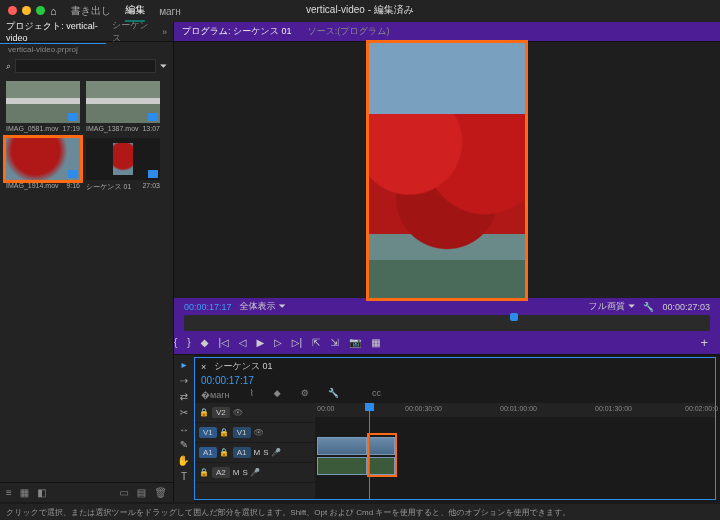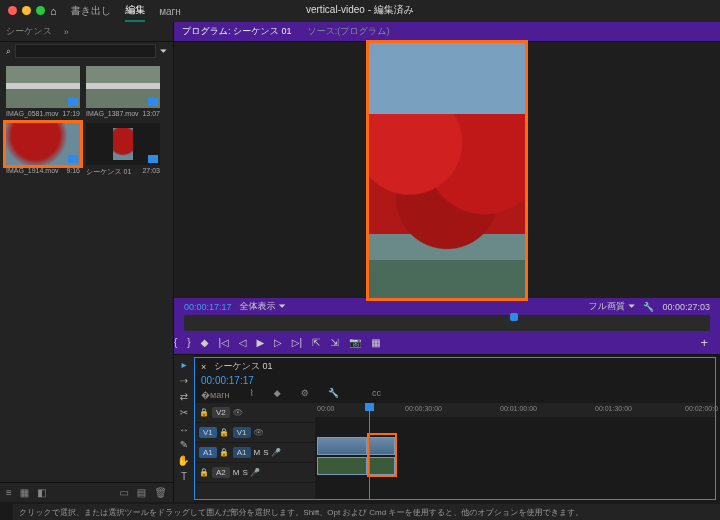--- a/index.html
+++ b/index.html
@@ -63,44 +63,46 @@
 .track-area{flex:1;position:relative;background:#1a1a1a;}
 .ruler{height:14px;background:#232323;display:flex;font-size:7px;color:#888;position:relative;}
 .ruler span{position:absolute;top:2px;}
 .clip{position:absolute;height:18px;background:#5a7a9a;border:1px solid #7a9aba;font-size:7px;overflow:hidden;}
 .clip.v{background:linear-gradient(#6a8aaa,#4a6a8a);}
 .clip.a{background:#3a5a3a;}
 .playhead{position:absolute;top:0;bottom:0;width:1px;background:#2d8ceb;}
 .playhead::before{content:"";position:absolute;top:0;left:-4px;width:9px;height:8px;background:#2d8ceb;}
 .sel-box{position:absolute;border:2px solid #ff6a13;}
 .right{width:40px;background:#232323;border-left:1px solid #111;padding:6px 4px;font-size:8px;color:#ccc;}
-.status{position:absolute;bottom:0;left:13px;right:0;height:16px;background:#232323;font-size:8px;color:#999;padding:2px 6px;display:flex;align-items:center;}
+.status{position:absolute;bottom:0;left:0;right:0;height:16px;background:#232323;font-size:8px;color:#999;padding:2px 6px;display:flex;align-items:center;}
 </style>
 </head>
 <body>
 
 <div class="traffic">
     <span class="tl-r"></span>
     <span class="tl-y"></span>
     <span class="tl-g"></span>
   </div>
 <div class="titlebar">vertical-video - 編集済み</div>
 <div class="topbar">
   <span class="home">⌂</span>
   <span class="tab">書き出し</span>
   <span class="tab active">編集</span>
   <span class="tab">магн</span>
 </div>
 
 <div class="main">
   <div class="left">
     <div class="panel-tabs">
+      <div class="act">プロジェクト: vertical-video</div>
       <div>シーケンス</div>
       <div>»</div>
     </div>
+    <div class="proj-sub">vertical-video.prproj</div>
     <div class="search">
       <span>⌕</span>
       <input placeholder="" style="">
       <span>⏷</span>
     </div>
     <div class="bins">
       <div class="bin">
         <div class="thumb">
             <div class="water"></div>
             <div class="badge"></div>

